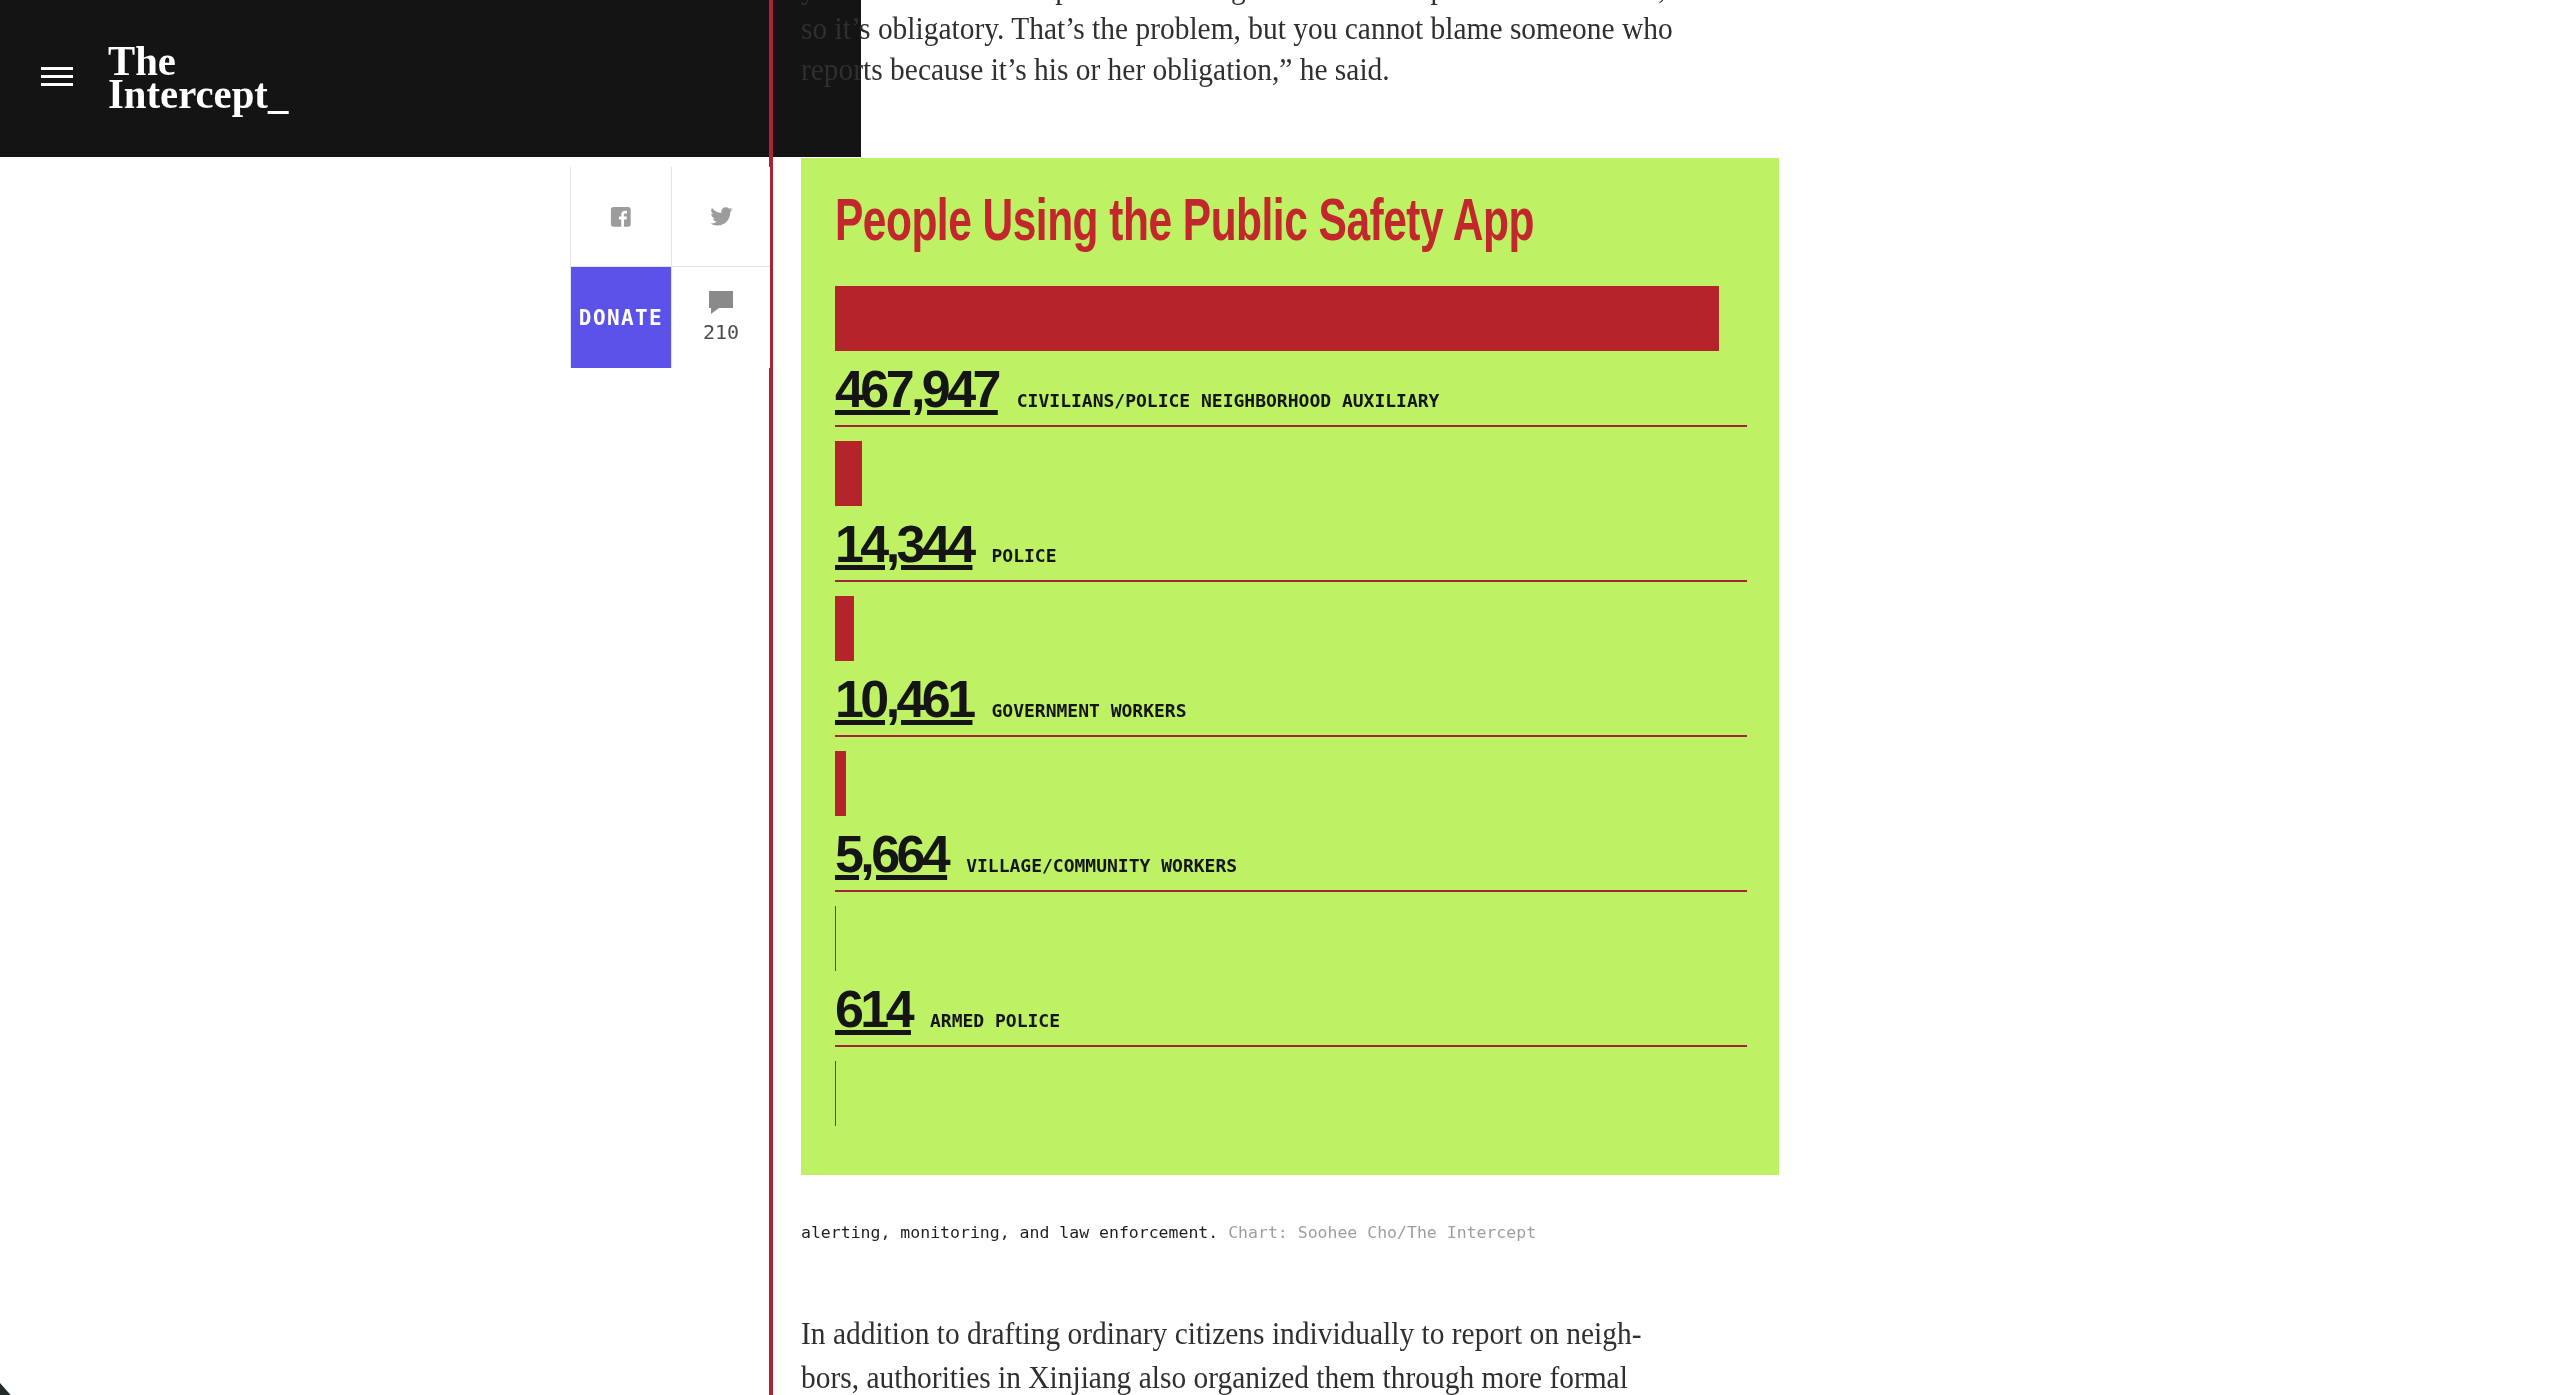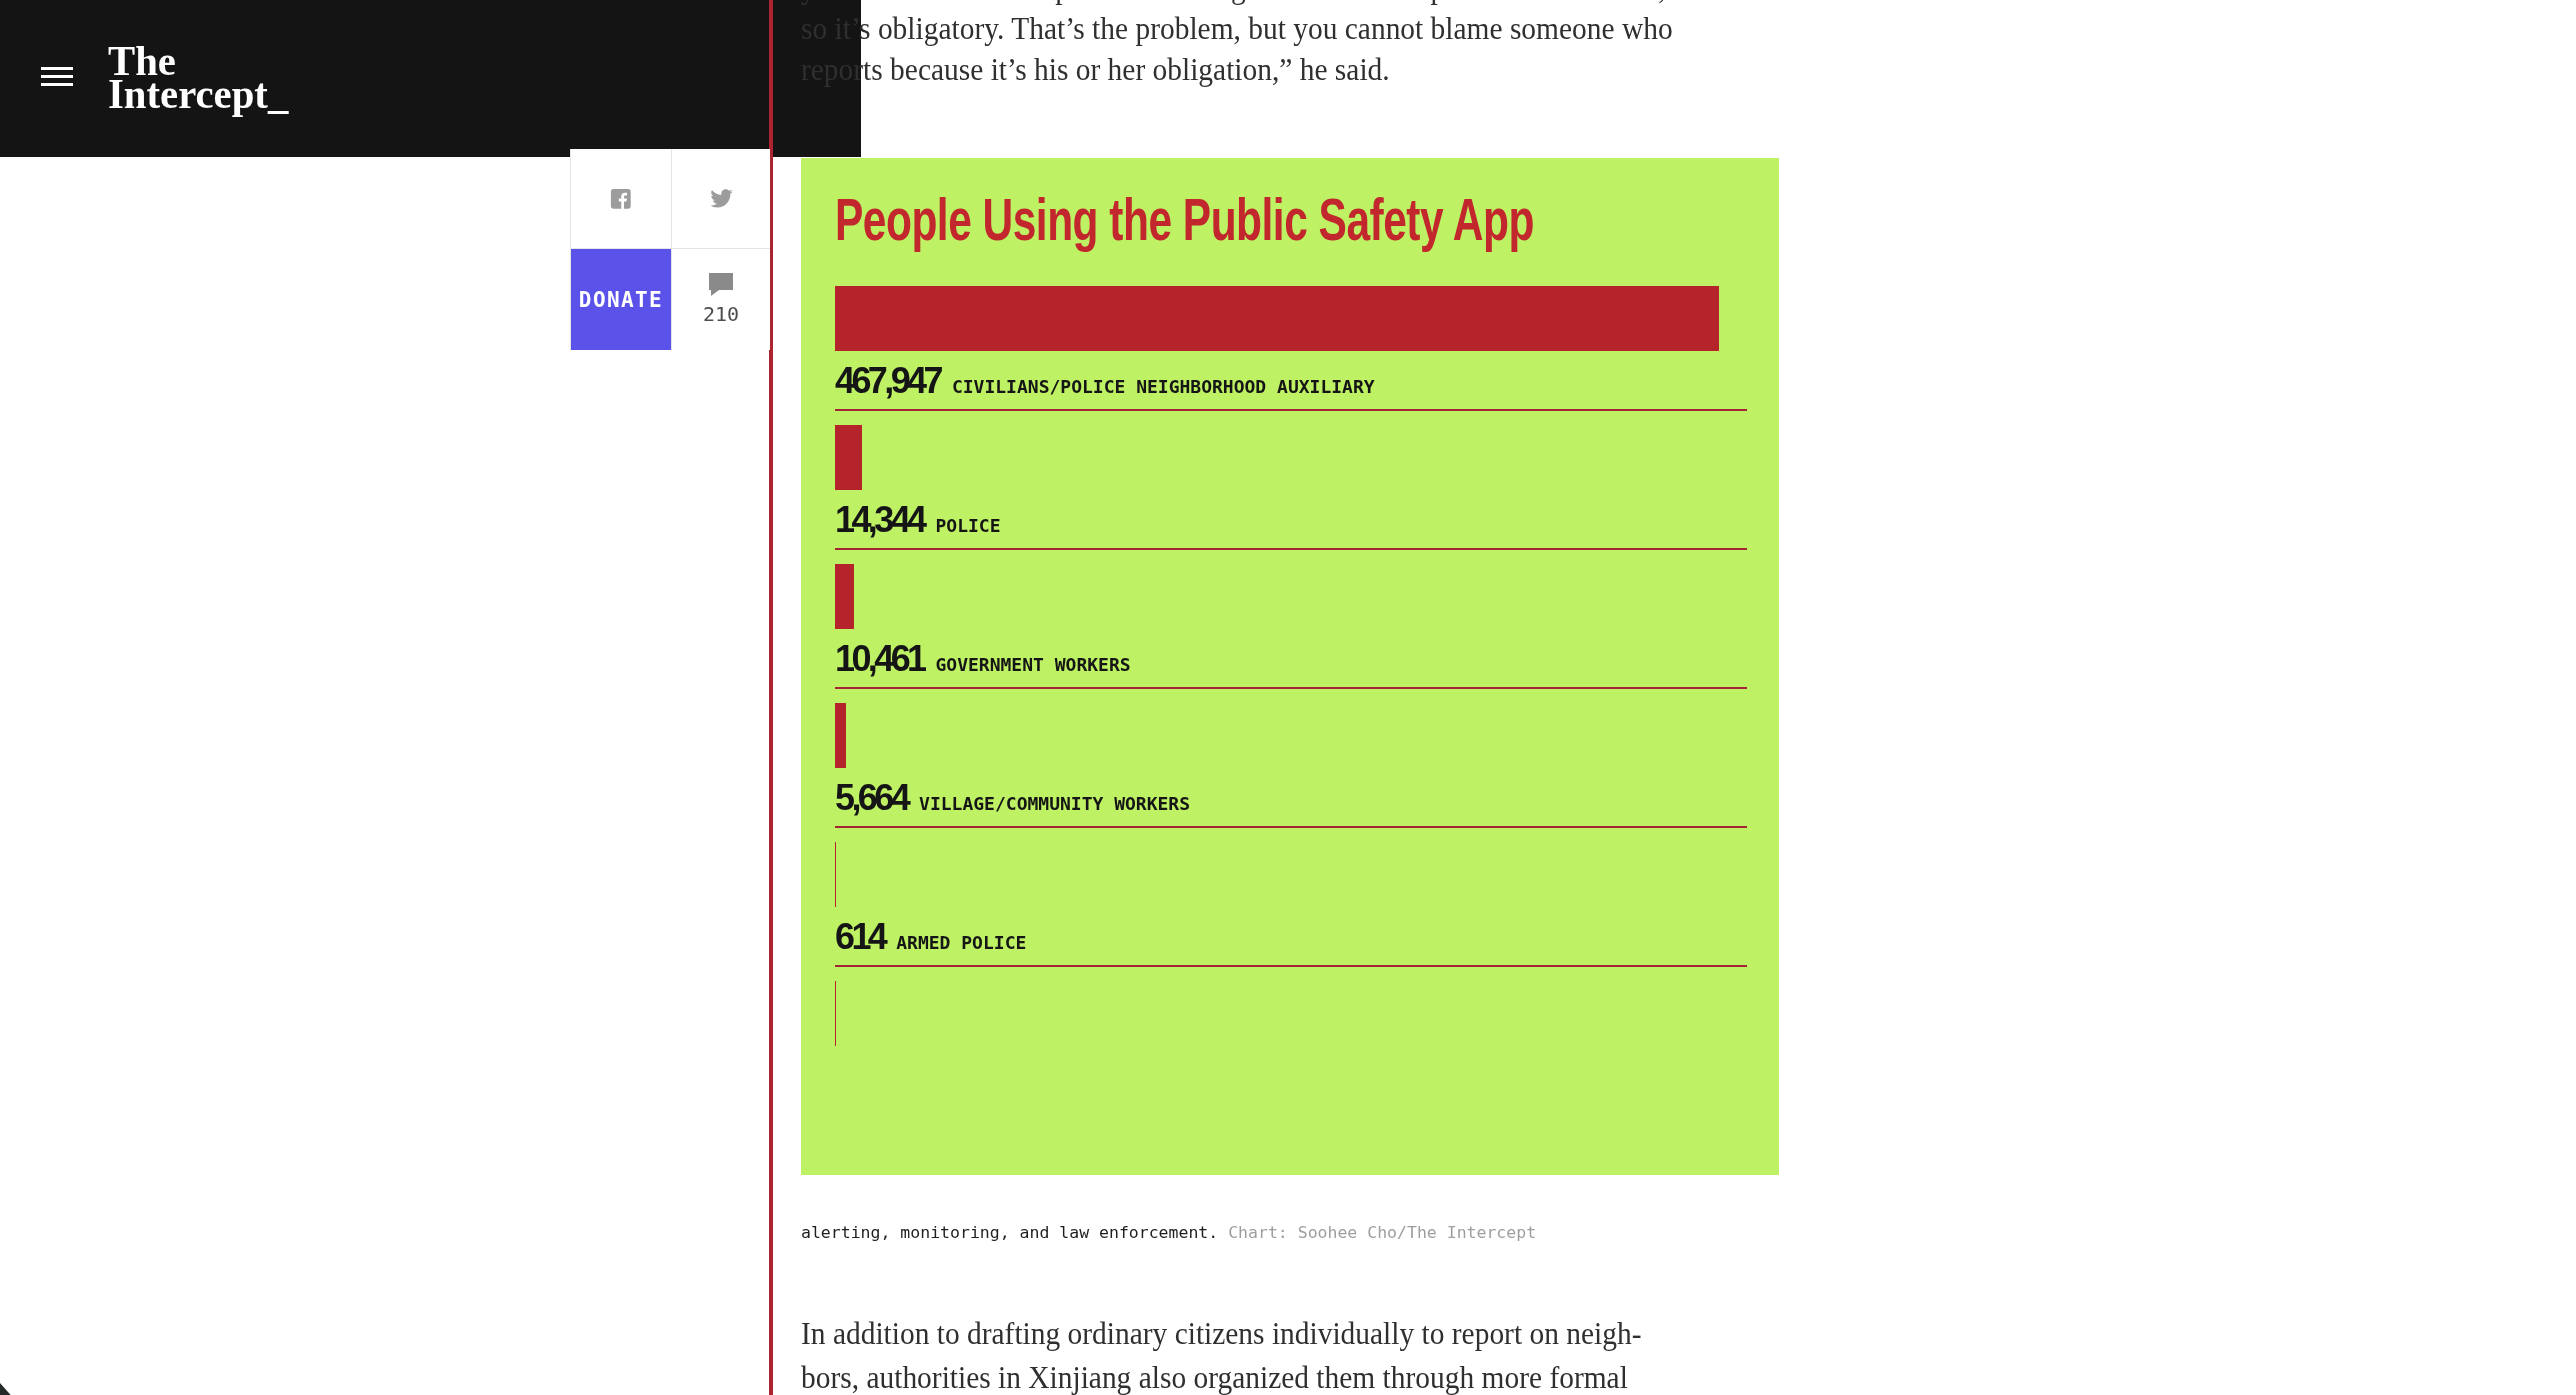--- a/index.html
+++ b/index.html
@@ -14,21 +14,21 @@
   .logo{
     position:absolute;left:108px;top:45px;color:#ffffff;
     font-family:"Liberation Serif",serif;font-weight:bold;
     font-size:42px;line-height:33px;transform:scaleX(0.97);transform-origin:left top;
     white-space:nowrap;letter-spacing:0;
   }
   
   .red-rule{position:absolute;left:769px;top:0;width:3.6px;height:1396px;background:#ae2330;}
   
   .share-grid{
-    position:absolute;left:570px;top:149px;width:199px;height:201px;
+    position:absolute;left:570px;top:167px;width:199px;height:201px;
     display:grid;grid-template-columns:101px 98px;grid-template-rows:100px 101px;
     border-left:0.7px solid #e4e4e4;border-bottom:0.7px solid #e4e4e4;box-sizing:border-box;
   }
   .share-cell{
     display:flex;align-items:center;justify-content:center;flex-direction:column;
     border-right:0.7px solid #e4e4e4;border-bottom:0.7px solid #e4e4e4;box-sizing:border-box;
     background:#ffffff;cursor:pointer;
   }
   .share-cell:nth-child(2),.share-cell:nth-child(4){border-right:none;}
   .share-cell:nth-child(3),.share-cell:nth-child(4){border-bottom:none;}
@@ -63,22 +63,22 @@
   .chart-title{
     margin:0;color:#c1272d;font-weight:bold;font-size:59px;line-height:66px;
     transform:scaleX(0.72);transform-origin:left top;white-space:nowrap;
     letter-spacing:-0.7px;
   }
   .chart-rows{margin-top:33px;}
   .bar-row{margin-bottom:14.4px;}
   .bar{height:65px;background:#b5242a;}
   .value-line{display:flex;align-items:baseline;margin-top:11.5px;}
   .value-num{
-    font-weight:bold;font-size:36px;line-height:1;color:#151515;
-    letter-spacing:-3.6px;margin-right:12px;white-space:nowrap;
+    font-weight:bold;font-size:52px;line-height:1;color:#151515;
+    letter-spacing:-3.6px;margin-right:19px;white-space:nowrap;text-decoration:underline;
   }
   .value-label{
     font-family:"DejaVu Sans Mono",monospace;font-weight:bold;font-size:18px;
     line-height:1;color:#151515;white-space:nowrap;
   }
   .row-sep{height:2.2px;background:#a52435;margin-top:10px;width:912px;}
   .bar-row:last-child .row-sep{display:none;}
   
   .caption{
     position:absolute;left:801px;top:1192px;width:1051px;

